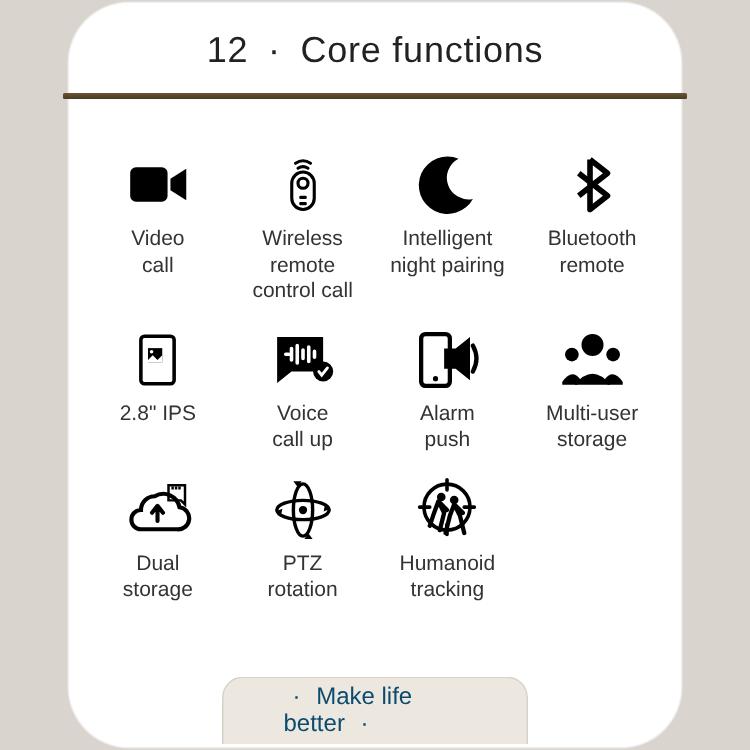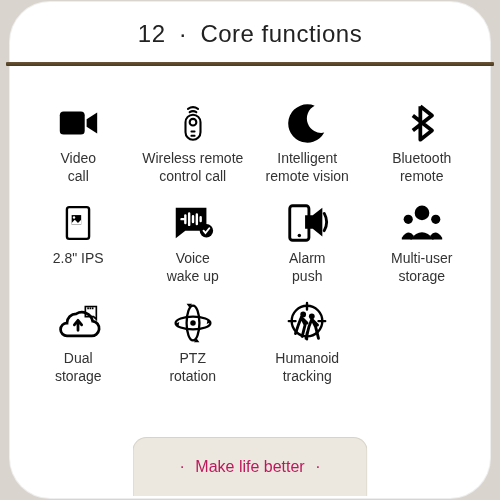--- a/index.html
+++ b/index.html
@@ -7,21 +7,21 @@
     width: 500px;
     height: 500px;
     font-family: Arial, Helvetica, sans-serif;
     background: #d9d4cd;
     display: flex;
     align-items: center;
     justify-content: center;
     overflow: hidden;
   }
   .card {
-    width: 480px;
+    width: 408px;
     height: 496px;
     background: #fff;
     border-radius: 40px;
     position: relative;
     padding-top: 18px;
     box-shadow: 0 0 0 1px #eee;
   }
   .header {
     text-align: center;
     font-size: 24px;
@@ -64,24 +64,24 @@
     line-height: 1.25;
     min-height: 36px;
     white-space: pre-line;
   }
   .footer {
     position: absolute;
     bottom: 2px;
     left: 50%;
     transform: translateX(-50%);
     background: #ece8df;
-    padding: 20px 40px;
+    padding: 4px 40px;
     border-radius: 14px 14px 0 0;
     font-size: 16px;
-    color: #be185d;
+    color: #0c4a6e;
     border: 1px solid #d8d3c8;
     border-bottom: none;
   }
   .footer .dot { padding: 0 6px; }
   svg { fill: #000; }
 </style>
 </head>
 <body>
 
 <div class="card">
@@ -123,21 +123,21 @@
     </div>
 
     <div class="cell">
       <div class="icon">
         <svg viewBox="0 0 48 48" width="46" height="46">
             <path d="M32 6 A20 20 0 1 0 42 34 A15 15 0 0 1 32 6 Z"></path>
             <path d="M34 18 l1.5 4 4 1.5 -4 1.5 -1.5 4 -1.5 -4 -4 -1.5 4 -1.5 Z" fill="#fff"></path>
           </svg>
       </div>
       <div class="label">Intelligent
-remote vision</div>
+night pairing</div>
     </div>
 
     <div class="cell">
       <div class="icon">
         <svg viewBox="0 0 48 48" width="40" height="44">
             <path d="M22 4 V44 L36 33 L13 15 M22 4 L36 15 L13 33" fill="none" stroke="#000" stroke-width="4.5" stroke-linejoin="round"></path>
           </svg>
       </div>
       <div class="label">Bluetooth
 remote</div>
@@ -158,21 +158,21 @@
     <div class="cell">
       <div class="icon">
         <svg viewBox="0 0 48 48" width="46" height="46">
             <path d="M6 8 H38 V32 H16 L6 40 Z"></path>
             <path d="M12 20 h2 M16 16 v8 M20 14 v12 M24 17 v6 M28 15 v10 M32 18 v4" stroke="#fff" stroke-width="2.5" stroke-linecap="round"></path>
             <circle cx="38" cy="32" r="7"></circle>
             <path d="M35 32 l2 2.5 4 -5" stroke="#fff" stroke-width="2" fill="none" stroke-linecap="round"></path>
           </svg>
       </div>
       <div class="label">Voice
-wake up</div>
+call up</div>
     </div>
 
     <div class="cell">
       <div class="icon">
         <svg viewBox="0 0 48 48" width="46" height="46">
             <rect x="6" y="6" width="20" height="36" rx="3" fill="none" stroke="#000" stroke-width="3"></rect>
             <circle cx="16" cy="37" r="1.8"></circle>
             <path d="M22 16 H30 L40 8 V38 L30 30 H22 Z"></path>
             <path d="M42 14 Q47 23 42 32" fill="none" stroke="#000" stroke-width="3" stroke-linecap="round"></path>
           </svg>

